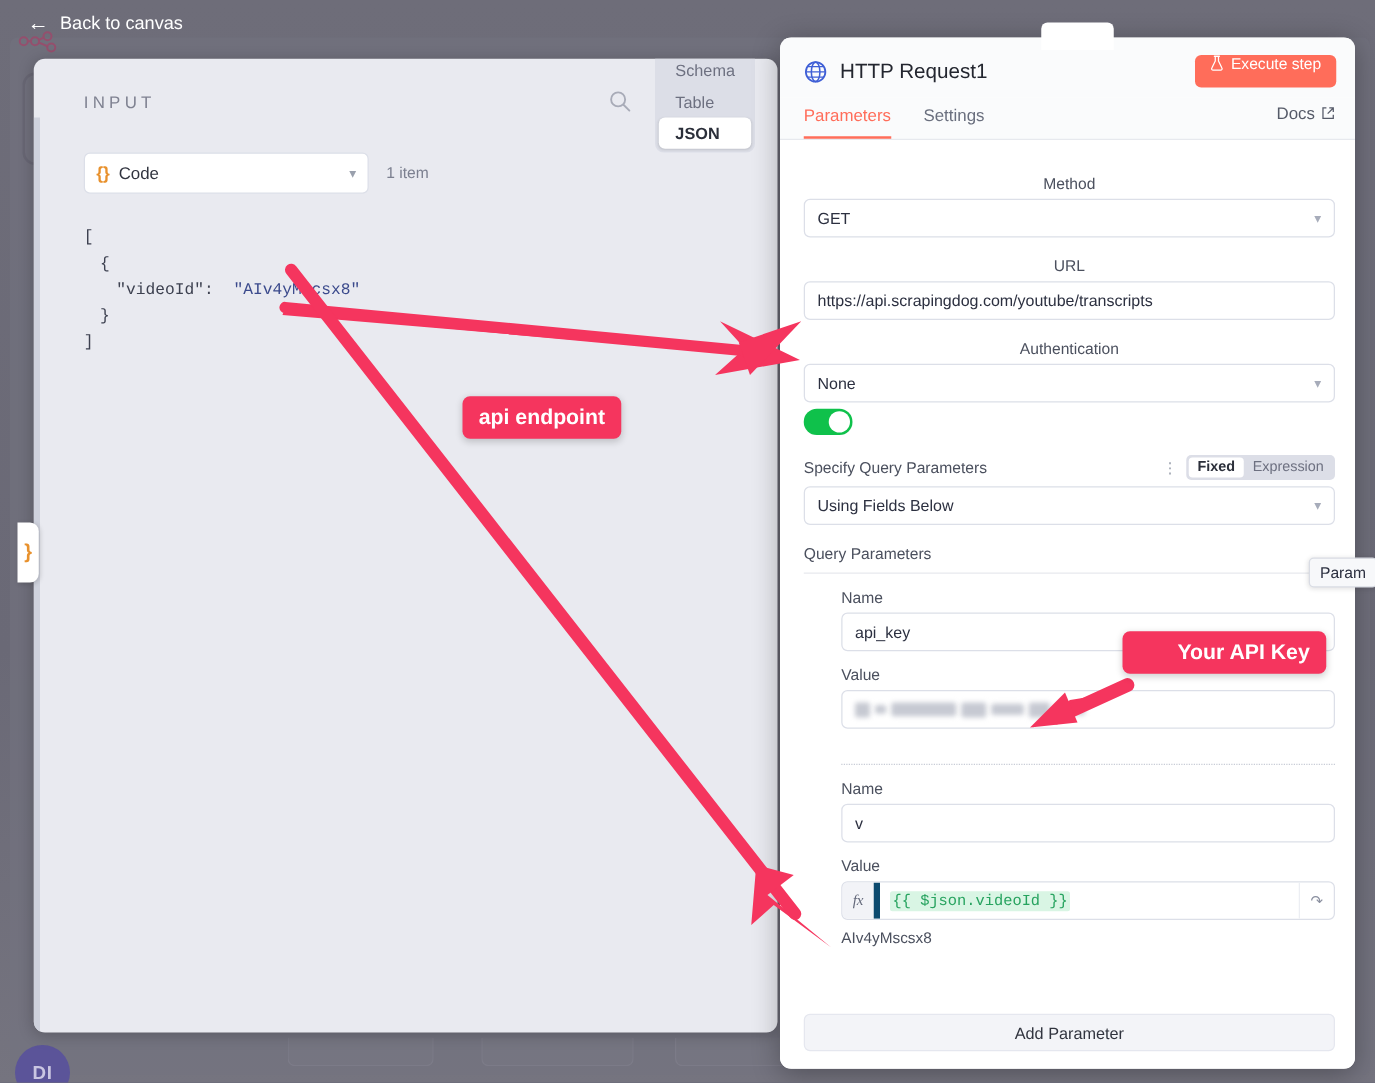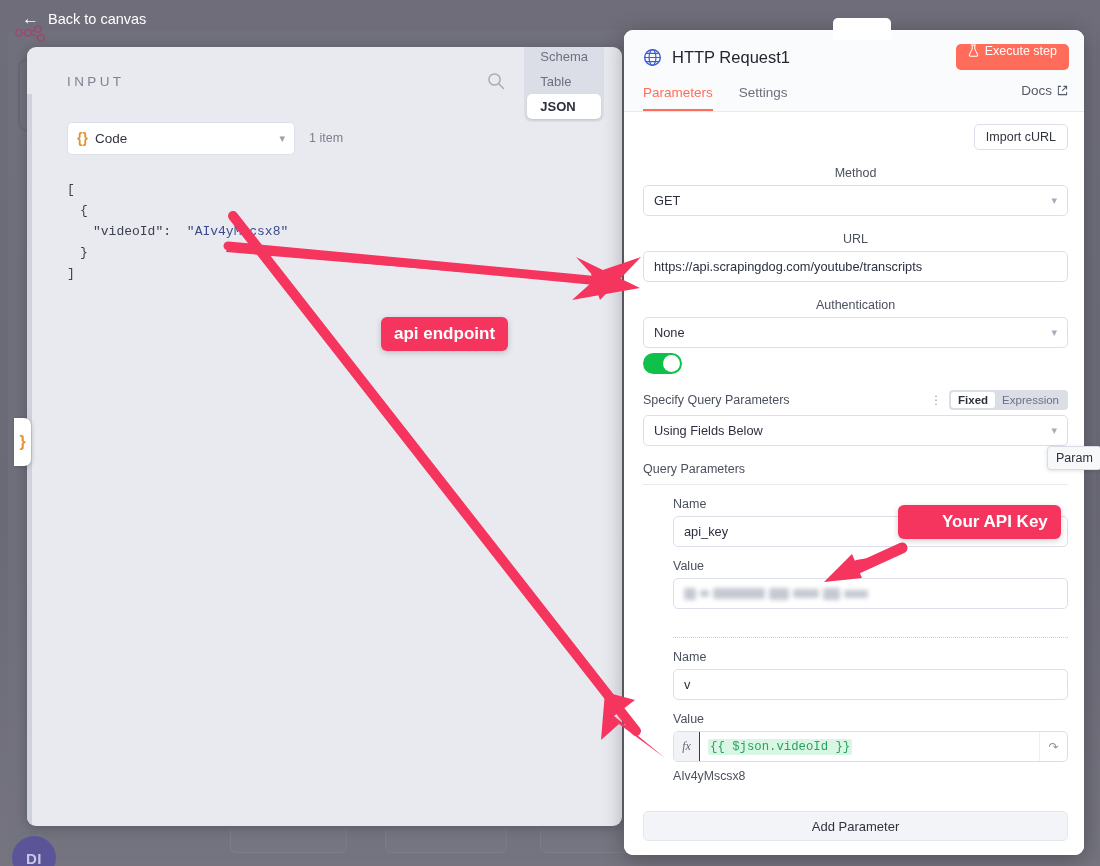--- a/index.html
+++ b/index.html
@@ -105,21 +105,21 @@
 
   .qp-head{font-size:12.5px;color:#4b505e;margin:16px 0 0;padding-bottom:8px;border-bottom:1px solid #e7e9ee;}
 
   .param-group{padding-left:30px;}
   .sub-label{font-size:12.5px;color:#4b505e;margin:12px 0 5px;}
   .blur-val{height:14px;margin:2px 0;display:flex;gap:4px;align-items:center;}
   .blur-val span{display:block;background:#c6c9d2;border-radius:2px;filter:blur(2.2px);}
   .divider-dots{border-top:1px dotted #c8ccd6;margin:28px 0 0;}
 
   .expr-fld{height:29px;border:1px solid #dcdfe8;border-radius:5px;display:flex;align-items:stretch;background:#fff;overflow:hidden;}
-  .fx-tag{width:25px;background:#f2f3f7;border-right:1px solid #0c4a6e;display:flex;align-items:center;justify-content:center;font-style:italic;font-size:12px;color:#63687a;font-family:"Liberation Serif",serif;}
+  .fx-tag{width:25px;background:#f2f3f7;border-right:5px solid #0c4a6e;display:flex;align-items:center;justify-content:center;font-style:italic;font-size:12px;color:#63687a;font-family:"Liberation Serif",serif;}
   .expr-txt{flex:1;display:flex;align-items:center;padding:0 8px;font-family:"Liberation Mono",monospace;font-size:12.3px;}
   .expr-txt b{background:#d9f5e4;color:#27a35f;font-weight:400;padding:1px 2px;border-radius:2px;}
   .refresh{width:27px;border-left:1px solid #eceef3;display:flex;align-items:center;justify-content:center;color:#8b90a0;font-size:12px;cursor:pointer;}
   .resolved{font-size:12.3px;color:#4b505e;margin:7px 0 0;}
 
   .ndv-foot{padding:10px 16px 14px 19px;background:#fff;}
   .add-param{
     width:100%;height:30px;background:#f3f4f8;border:1px solid #e5e7ef;border-radius:5px;
     font-size:13px;color:#31343f;cursor:pointer;font-family:inherit;
   }
@@ -127,21 +127,21 @@
   .tooltip-param{
     position:absolute;left:1047px;top:446px;background:#f7f8fa;border:1px solid #d9dce4;border-radius:4px;
     padding:4px 8px;font-size:12.5px;color:#2c3040;white-space:nowrap;z-index:60;
     box-shadow:0 1px 4px rgba(0,0,0,.12);
   }
   .anno-badge{
     position:absolute;background:#f5355e;color:#fff;border-radius:6px;
     font-weight:700;font-size:17px;padding:7px 13px;white-space:nowrap;z-index:71;
     box-shadow:0 2px 6px rgba(0,0,0,.18);
   }
-  #anno-api{left:381px;top:317px;}
+  #anno-api{left:370px;top:317px;}
   #anno-key{left:898px;top:505px;padding-left:44px;}
   svg.overlay{position:absolute;inset:0;width:1100px;height:866px;z-index:70;pointer-events:none;}
 </style>
 </head>
 <body>
 
 <div class="backdrop">
   <div class="backdrop-grid"></div>
   <div class="canvas-node-ghost"></div>
   <svg class="brand-mark" viewBox="0 0 44 22">
@@ -253,23 +253,20 @@
       <span>Docs</span>
       <svg width="11" height="11" viewBox="0 0 12 12">
         <path d="M4.5 1.5H1.5v9h9v-3" fill="none" stroke="#555a68" stroke-width="1.1"></path>
         <path d="M7 1.5h3.5V5M10.3 1.7L5.6 6.4" fill="none" stroke="#555a68" stroke-width="1.1"></path>
       </svg>
     </div>
   </div>
 
   <div class="ndv-body">
 
-    <div class="row-right">
-      <button class="import-btn">Import cURL</button>
-    </div>
 
     <div class="fld-label">Method</div>
     <div class="fld">
       <span>GET</span>
       <span class="chev2">▾</span>
     </div>
 
     <div class="fld-label">URL</div>
     <div class="fld">
       <span>https://api.scrapingdog.com/youtube/transcripts</span>

